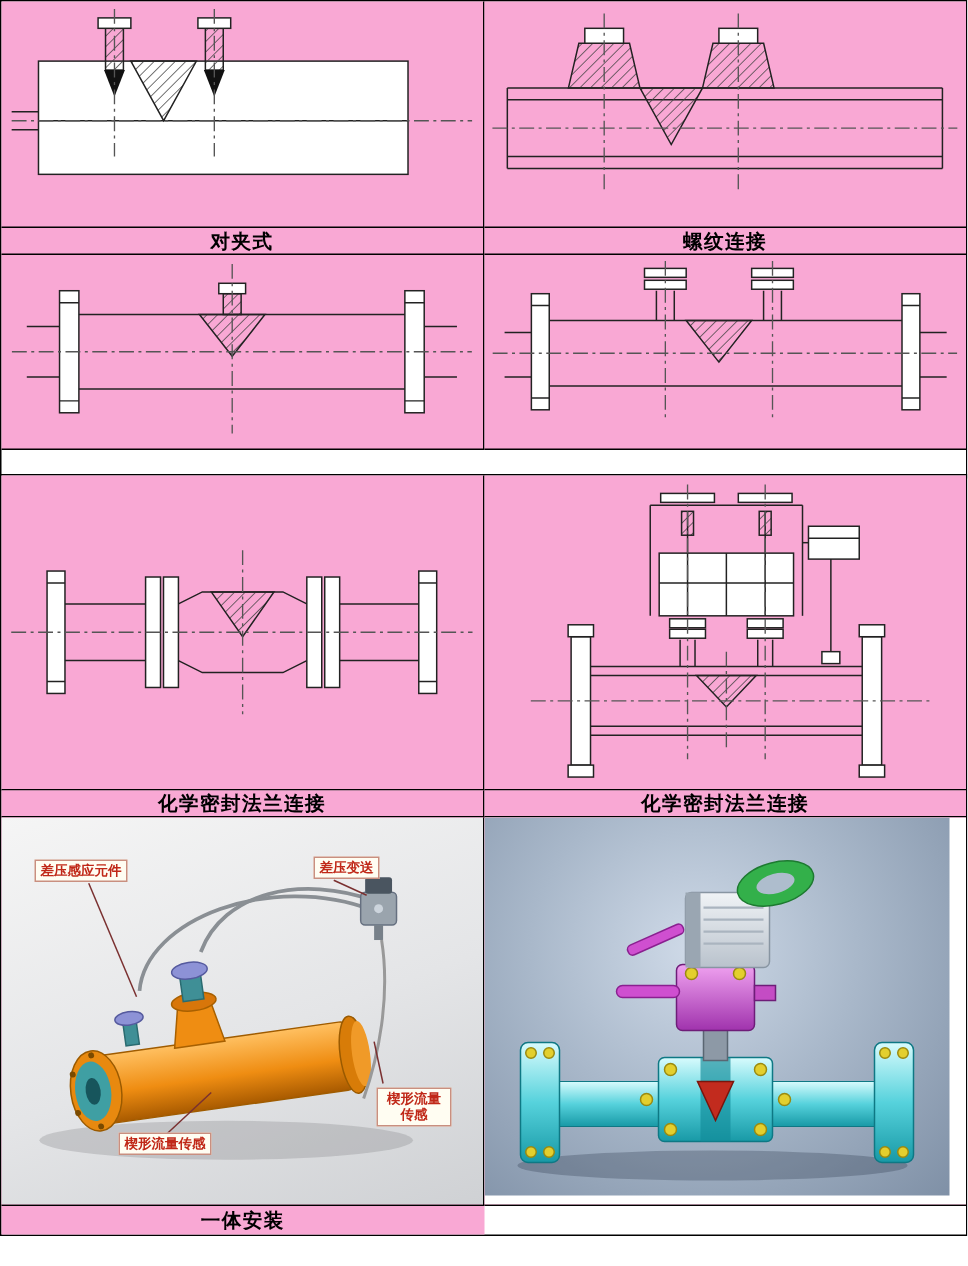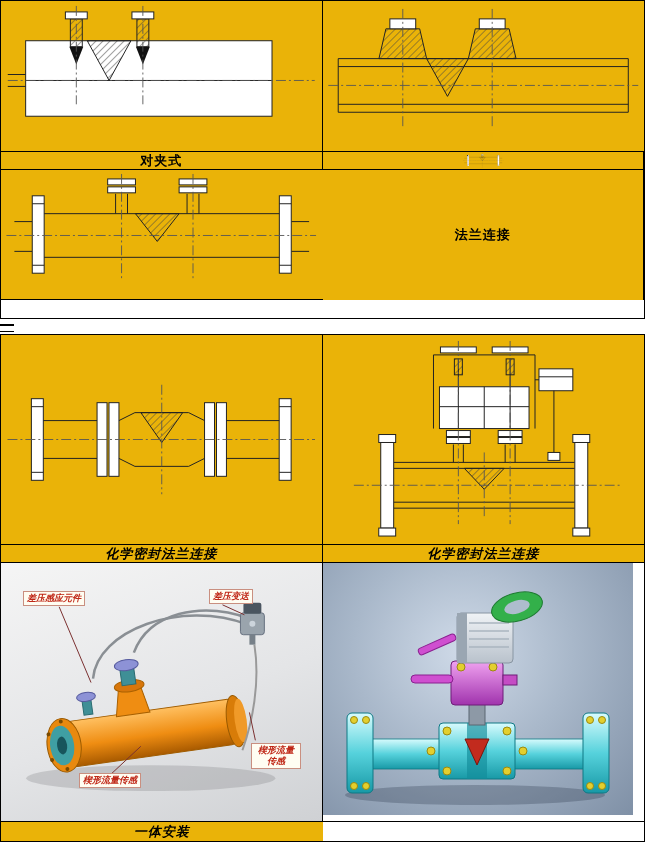--- a/index.html
+++ b/index.html
@@ -1,22 +1,22 @@
 <!DOCTYPE html>
 <html><head>
 <meta charset="utf-8">
 <style>
   html,body{margin:0;padding:0;background:#fff;}
   .page{position:relative;width:645px;height:844px;background:#fff;overflow:hidden;
         font-family:"Liberation Sans","DejaVu Sans",sans-serif;}
   .tbl{position:absolute;left:0;width:645px;box-sizing:border-box;border:1px solid #000;
        display:grid;grid-template-columns:1fr 1fr;background:#fff;}
   .t1{top:0;height:319px;grid-template-rows:151px 18px 130px 18px;}
-  .t2{top:334px;height:508px;grid-template-rows:210px 18px 259px 19px;font-style:italic;}
-  .cell{position:relative;overflow:hidden;background:#eab308;box-sizing:border-box;}
+  .t2{top:316px;height:508px;grid-template-rows:210px 18px 259px 19px;}
+  .cell{position:relative;overflow:hidden;background:#f9a8d4;box-sizing:border-box;}
   .br{border-right:1px solid #000;}
   .bb{border-bottom:1px solid #000;}
   .cap{display:flex;align-items:center;justify-content:center;
        font-weight:bold;font-size:13px;color:#000;letter-spacing:1px;}
   .cell svg.diag{position:absolute;inset:0;width:100%;height:100%;}
   .break-mark{position:absolute;left:0;top:324px;width:14px;height:5px;
               border-top:2px solid #000;border-bottom:1px solid #000;}
   
   .photo7{position:absolute;inset:0;background:linear-gradient(160deg,#f5f5f5 0%,#e4e5e7 55%,#cfd1d4 100%);}
   .photo8wrap{position:absolute;inset:0;background:#fff;}
@@ -100,20 +100,23 @@
           <line x1="4" y1="85" x2="316" y2="85"></line>
           <line x1="79" y1="8" x2="79" y2="128"></line>
           <line x1="169" y1="8" x2="169" y2="128"></line>
         </g>
       </svg>
     </div>
 
     <div class="cell cap br bb">
       <span>对夹式</span>
     </div>
+    <div class="cell cap bb">
+      <span>螺纹连接</span>
+    </div>
 
     <div class="cell br bb">
       <svg class="diag" viewBox="0 0 321 130">
         <g stroke="#222" stroke-width="1" fill="none">
           <line x1="16" y1="48" x2="38" y2="48"></line>
             <line x1="16" y1="82" x2="38" y2="82"></line>
           <line x1="283" y1="48" x2="305" y2="48"></line>
             <line x1="283" y1="82" x2="305" y2="82"></line>
           <rect x="38" y="24" width="13" height="82" fill="#fff"></rect>
           <rect x="270" y="24" width="13" height="82" fill="#fff"></rect>
@@ -160,23 +163,20 @@
           <polygon points="134,44 156,72 178,44" fill="url(#hatch)"></polygon>
         </g>
         <g stroke="#555" stroke-width="0.9" stroke-dasharray="10 3 2 3" fill="none">
           <line x1="4" y1="66" x2="316" y2="66"></line>
           <line x1="120" y1="4" x2="120" y2="112"></line>
           <line x1="192" y1="4" x2="192" y2="112"></line>
         </g>
       </svg>
     </div>
 
-    <div class="cell cap br">
-      <span>法兰连接</span>
-    </div>
   </div>
 
   <div class="break-mark"></div>
 
   <div class="tbl t2">
 
     <div class="cell br bb">
       <svg class="diag" viewBox="0 0 321 210">
         <g stroke="#222" stroke-width="1" fill="none">
           <rect x="30" y="64" width="12" height="82" fill="#fff"></rect>

